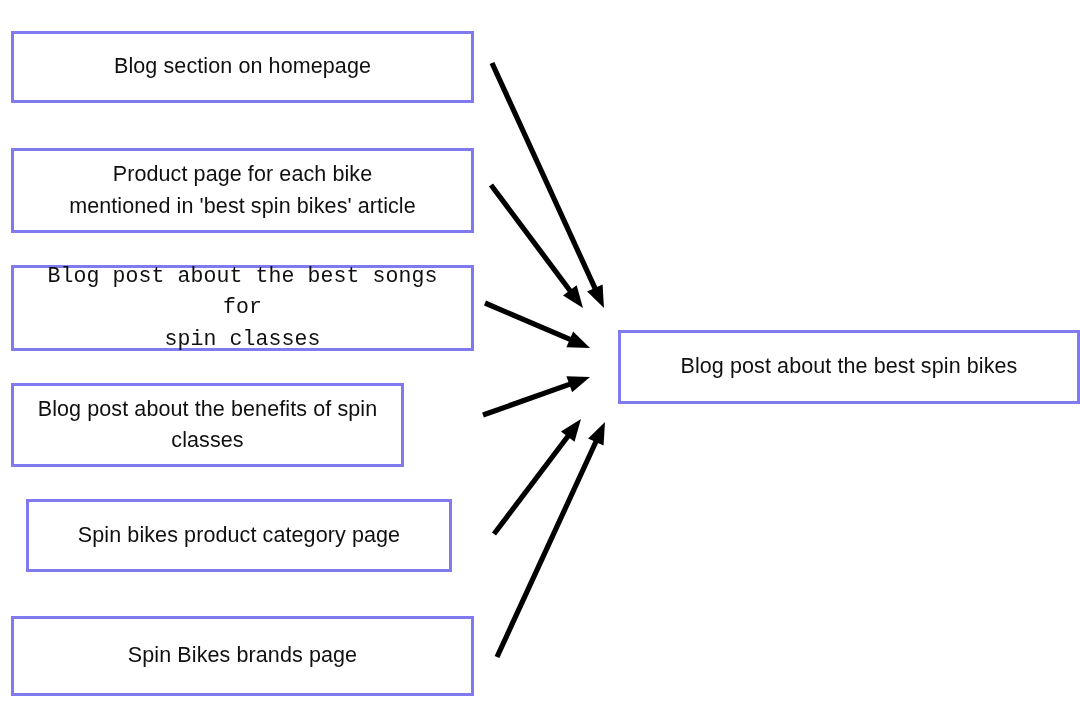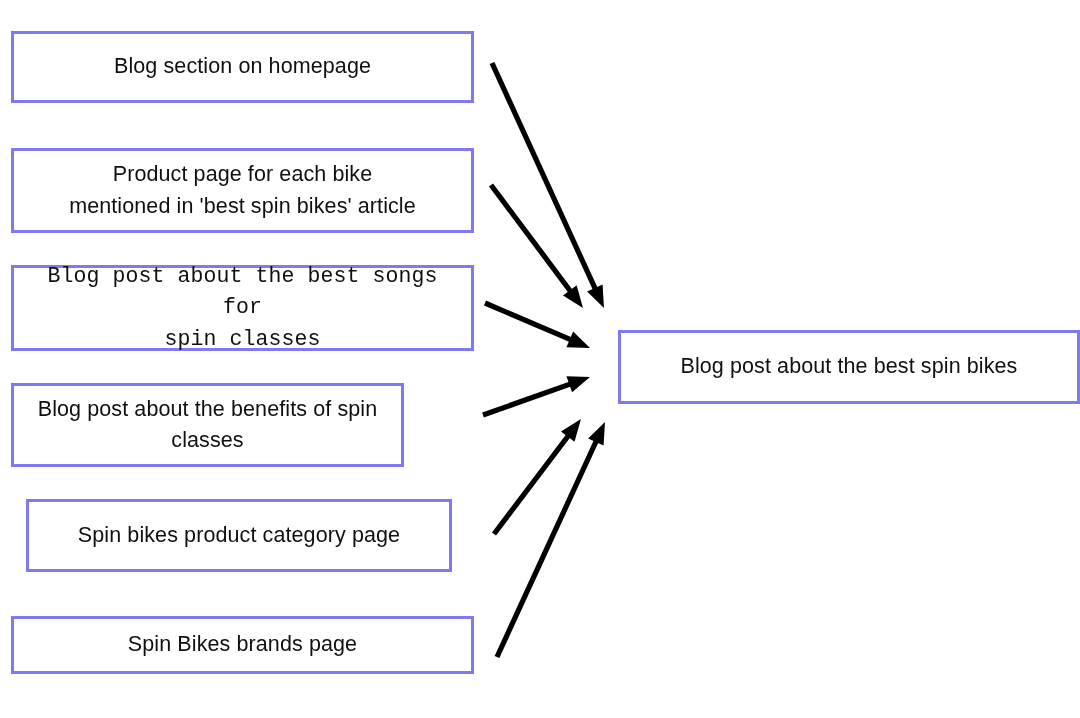--- a/index.html
+++ b/index.html
@@ -96,21 +96,21 @@
 
   <div class="node-box" style="left: 11px; top: 383px; width: 393px; height: 84px; border-color: rgb(129, 121, 240);">
     <span class="node-label">Blog post about the benefits of spin
 classes</span>
   </div>
 
   <div class="node-box" style="left: 11px; top: 499px; width: 426px; height: 73px; border-color: rgb(129, 121, 240); margin-left: 15px;">
     <span class="node-label">Spin bikes product category page</span>
   </div>
 
-  <div class="node-box" style="left: 11px; top: 616px; width: 463px; height: 58px; border-color: rgb(129, 121, 240);">
+  <div class="node-box" style="left: 11px; top: 616px; width: 463px; height: 80px; border-color: rgb(129, 121, 240);">
     <span class="node-label">Spin Bikes brands page</span>
   </div>
 
   <div class="node-box" style="left: 606px; top: 330px; width: 462px; height: 74px; border-color: rgb(129, 121, 240); margin-left: 12px;">
     <span class="node-label">Blog post about the best spin bikes</span>
   </div>
 
 </div>
 
 </body></html>

